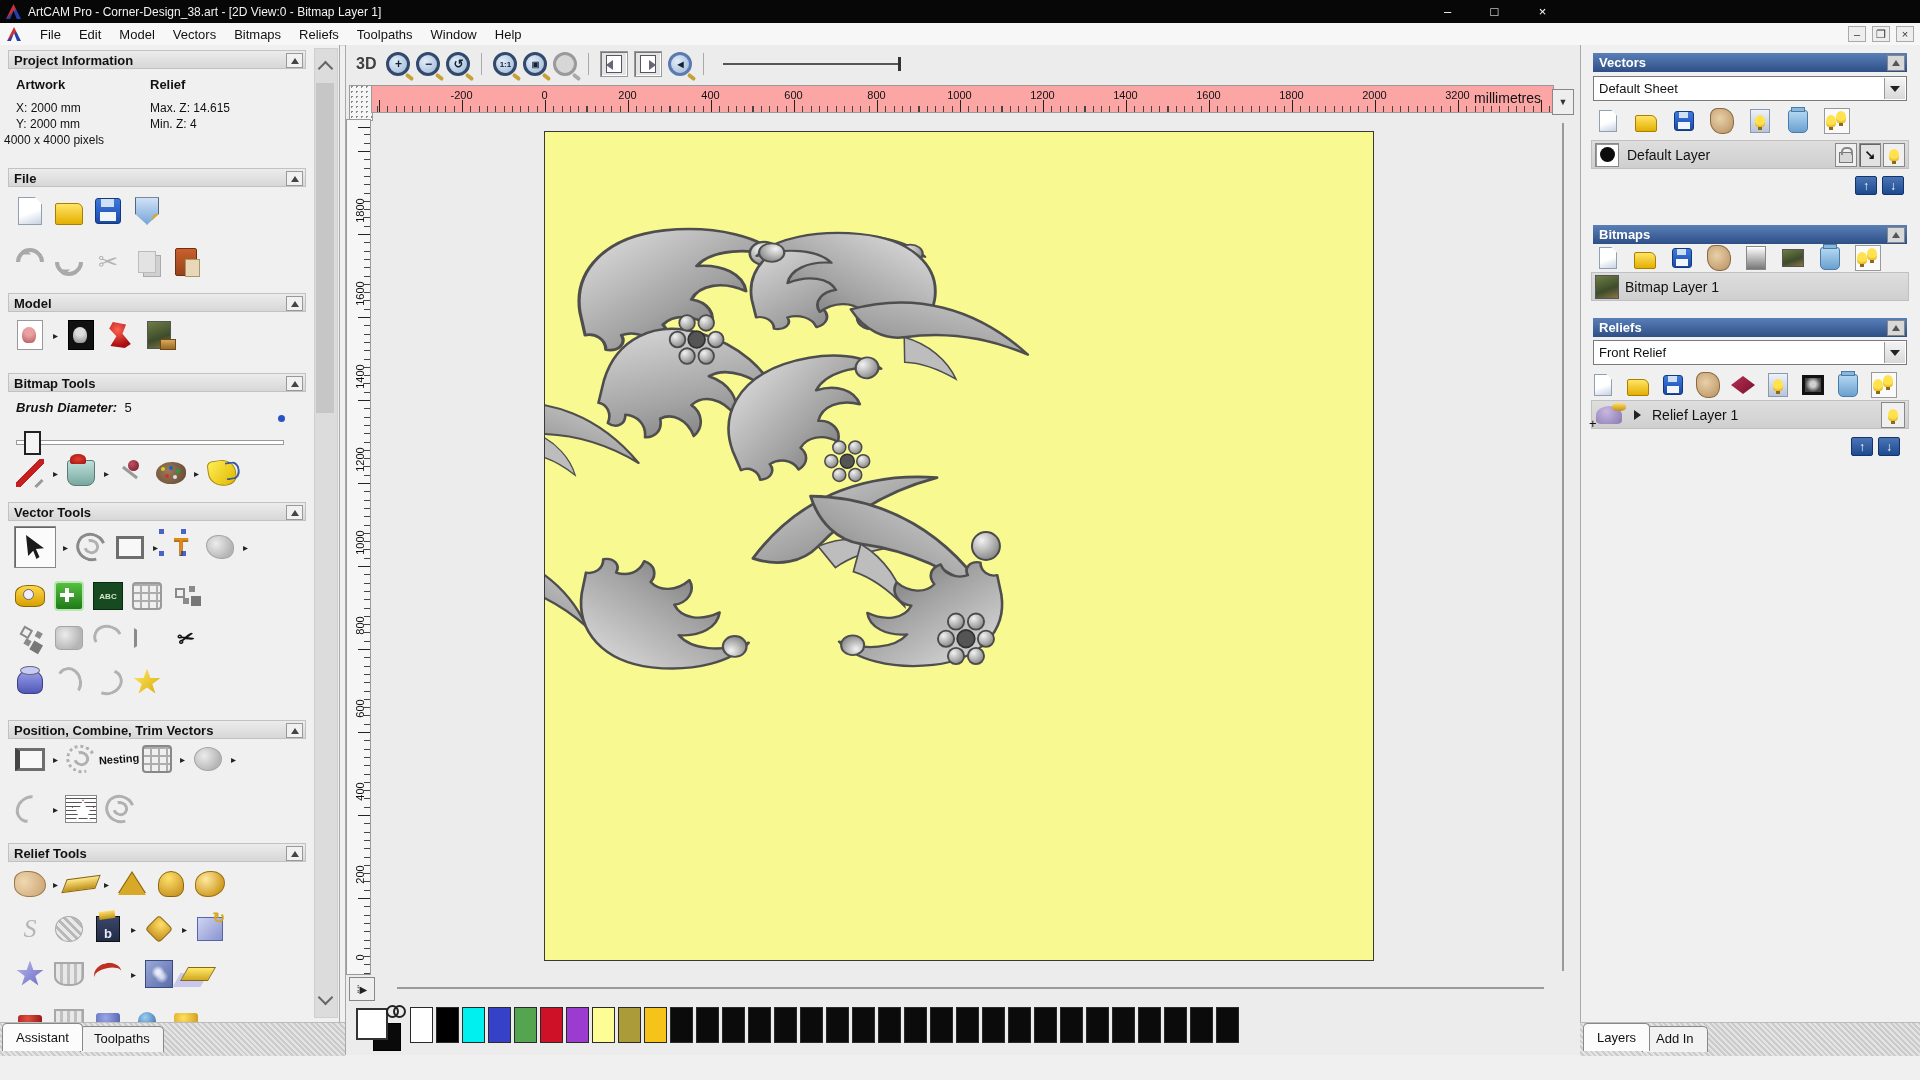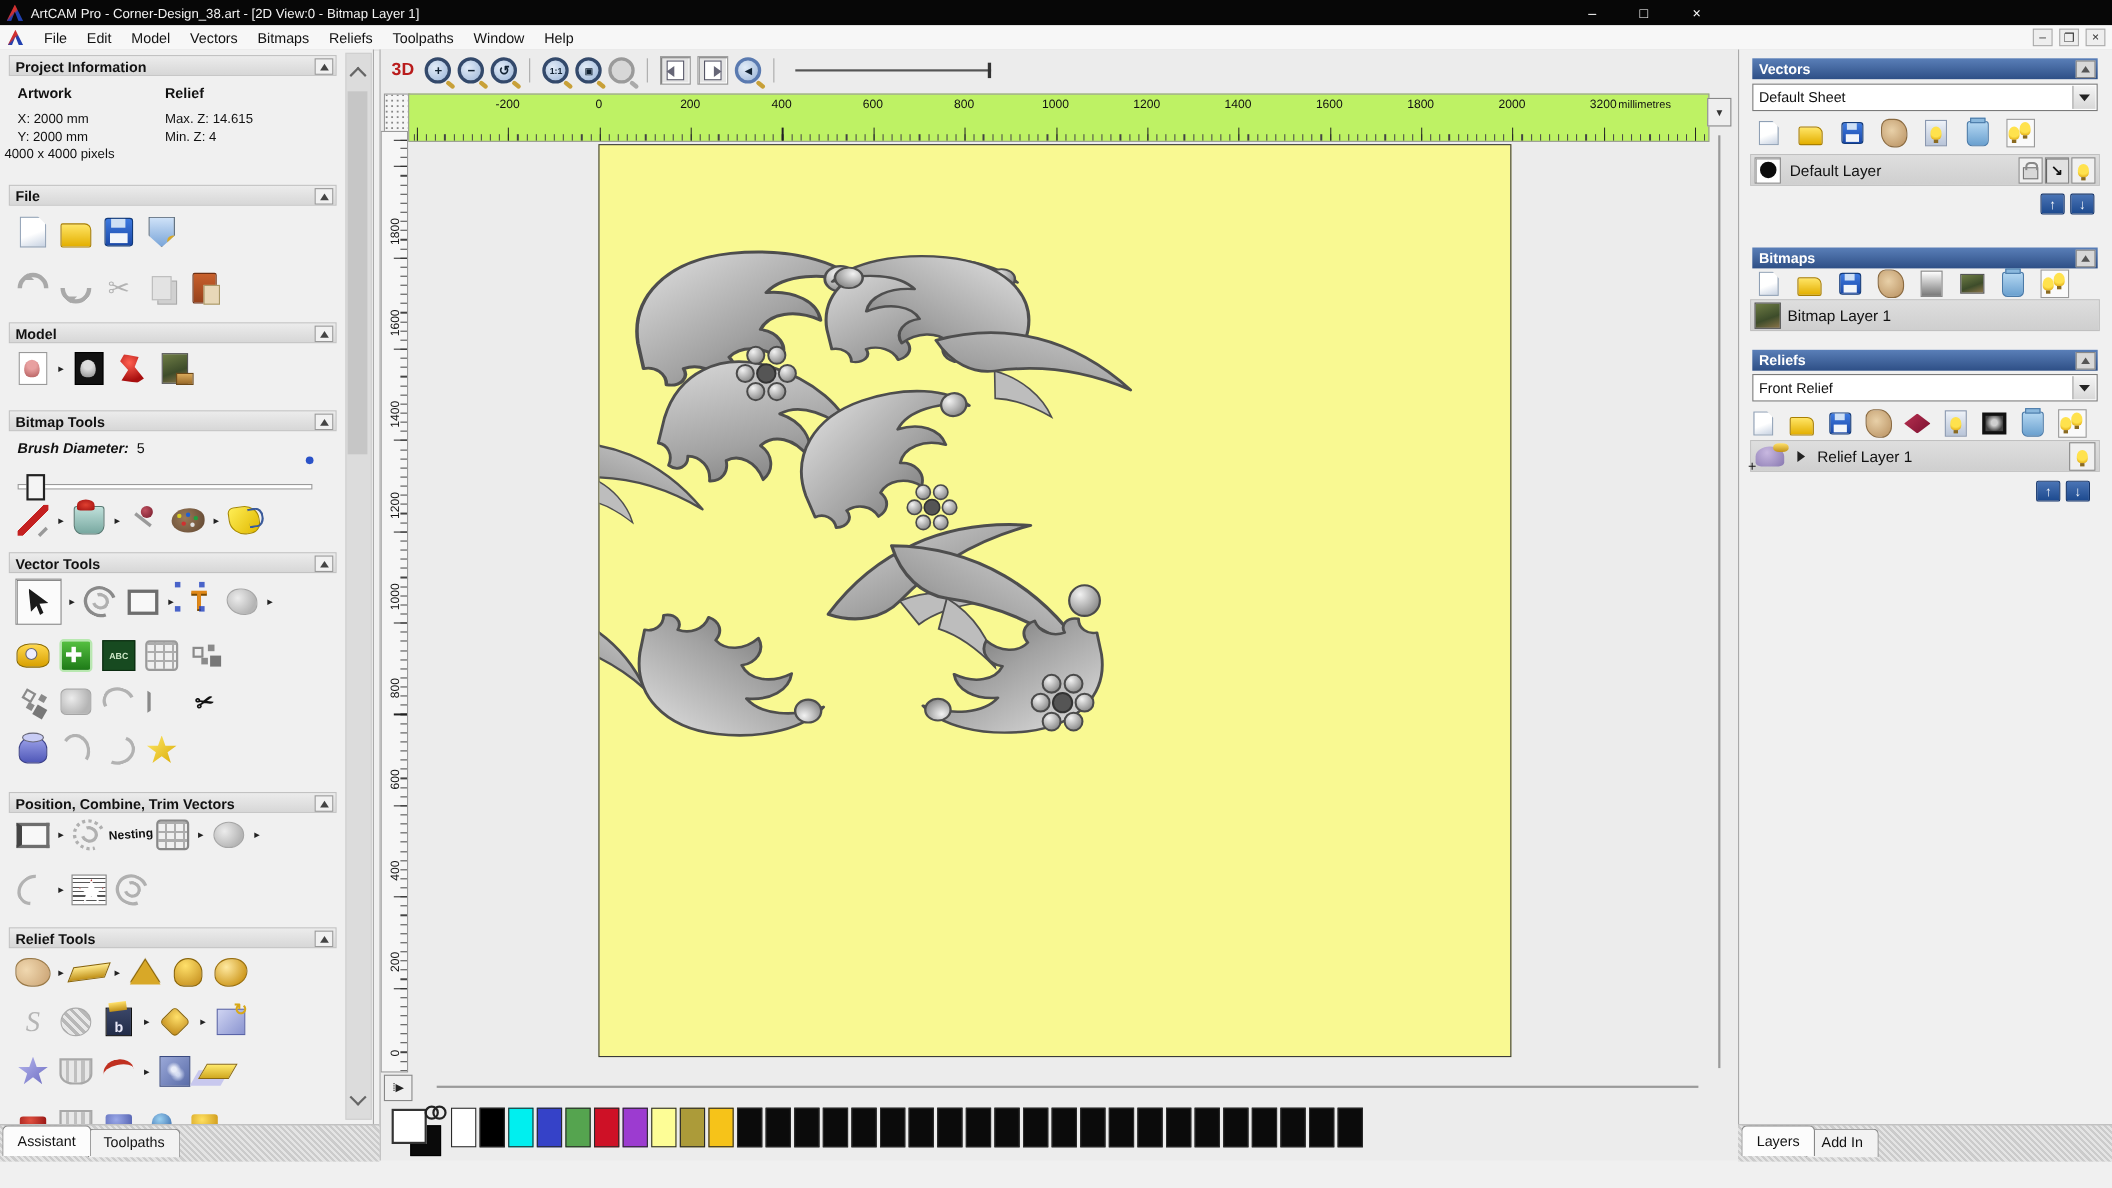--- a/index.html
+++ b/index.html
@@ -134,32 +134,32 @@
   .mag.gray{border-color:#9a9a9a;background:#d7d7d7;color:#888;}
   .mag.gray::after{background:#aaa;}
   .tb-sep{width:1px;height:22px;background:#aaa;margin:0 5px;flex:none;}
   .tb-btn{width:26px;height:24px;background:#e4e4e4;border:1px solid #999;box-shadow:inset 1px 1px 0 #777,inset -1px -1px 0 #fff;display:inline-flex;align-items:center;justify-content:center;flex:none;}
   .pagearrow{width:14px;height:16px;background:#fff;border:1px solid #556;position:relative;}
   .pagearrow::after{content:"";position:absolute;left:-6px;top:4px;border:5px solid transparent;border-right:7px solid #667;}
   .pagearrow.r::after{left:auto;right:-6px;transform:rotate(180deg);}
   
   #canvas{position:absolute;left:345px;top:45px;width:1235px;height:1010px;background:#ececec;border-left:1px solid #a9a9a9;box-sizing:border-box;}
   #cv-toolbar{position:absolute;left:6px;top:4px;height:30px;display:flex;align-items:center;gap:6px;}
-  #btn-3d{font-weight:bold;font-size:16px;color:#b91c1c;padding:1px 4px;}
+  #btn-3d{font-weight:bold;font-size:16px;color:#404040;padding:1px 4px;}
   #zoom-slider{position:relative;width:178px;height:16px;margin-left:8px;}
   #zoom-slider .track{position:absolute;left:0;right:0;top:7px;height:2px;background:#555;}
   #zoom-slider .handle{position:absolute;right:0;top:1px;width:3px;height:14px;background:#333;}
   #corner-box{position:absolute;left:3px;top:40px;width:22px;height:34px;background:#f6f6f6;border:1px solid #9a9a9a;
       background-image:radial-gradient(#888 1px,transparent 1px);background-size:5px 5px;background-position:4px 8px;}
-  #hruler{position:absolute;left:25px;top:40px;width:1183px;height:44px;background:#bef264;border:1px solid #9a9a9a;box-sizing:border-box;overflow:hidden;}
+  #hruler{position:absolute;left:25px;top:40px;width:1183px;height:28px;background:#fca5a5;border:1px solid #9a9a9a;box-sizing:border-box;overflow:hidden;}
   #hruler .labels{position:absolute;left:48px;top:3px;display:flex;font-size:11px;color:#111;}
   #hruler .labels span{width:83px;text-align:center;flex:none;}
   #hruler .tmin{position:absolute;bottom:0;left:0;right:0;height:6px;background:repeating-linear-gradient(90deg,#444 0 1px,transparent 1px 8.3px);background-position:7px 0;}
   #hruler .tmaj{position:absolute;bottom:0;left:0;right:0;height:12px;background:repeating-linear-gradient(90deg,#222 0 1px,transparent 1px 83px);background-position:7px 0;}
-  #ruler-units{position:absolute;right:34px;top:4px;font-size:10px;color:#111;}
+  #ruler-units{position:absolute;right:12px;top:4px;font-size:14px;color:#111;}
   #unit-drop{position:absolute;left:1206px;top:44px;width:20px;height:24px;background:#eee;border:1px solid #888;display:flex;align-items:center;justify-content:center;font-size:9px;color:#333;}
   #vruler{position:absolute;left:0;top:74px;width:25px;height:856px;background:#f6f6f6;border:1px solid #9a9a9a;box-sizing:border-box;overflow:hidden;}
   #vruler .labels{position:absolute;top:49px;left:0;width:25px;display:flex;flex-direction:column;font-size:11px;color:#111;}
   #vruler .labels span{height:83px;display:flex;align-items:center;justify-content:center;transform:rotate(-90deg);flex:none;}
   #vruler .tmin{position:absolute;right:0;top:0;bottom:0;width:6px;background:repeating-linear-gradient(0deg,#444 0 1px,transparent 1px 8.3px);background-position:0 8px;}
   #vruler .tmaj{position:absolute;right:0;top:0;bottom:0;width:12px;background:repeating-linear-gradient(0deg,#222 0 1px,transparent 1px 83px);background-position:0 8px;}
   #draw-area{position:absolute;left:25px;top:74px;width:1183px;height:856px;overflow:hidden;}
   #art-canvas{position:absolute;left:173px;top:12px;width:830px;height:830px;background:#f9f992;border:1px solid #3a3a3a;box-sizing:border-box;}
   #hscroll{position:absolute;left:3px;top:932px;width:1205px;height:22px;}
   #hscroll .nudge{position:absolute;left:0;top:0;width:24px;height:22px;background:#efefef;border:1px solid #888;font-size:10px;color:#222;display:flex;align-items:center;justify-content:center;}

